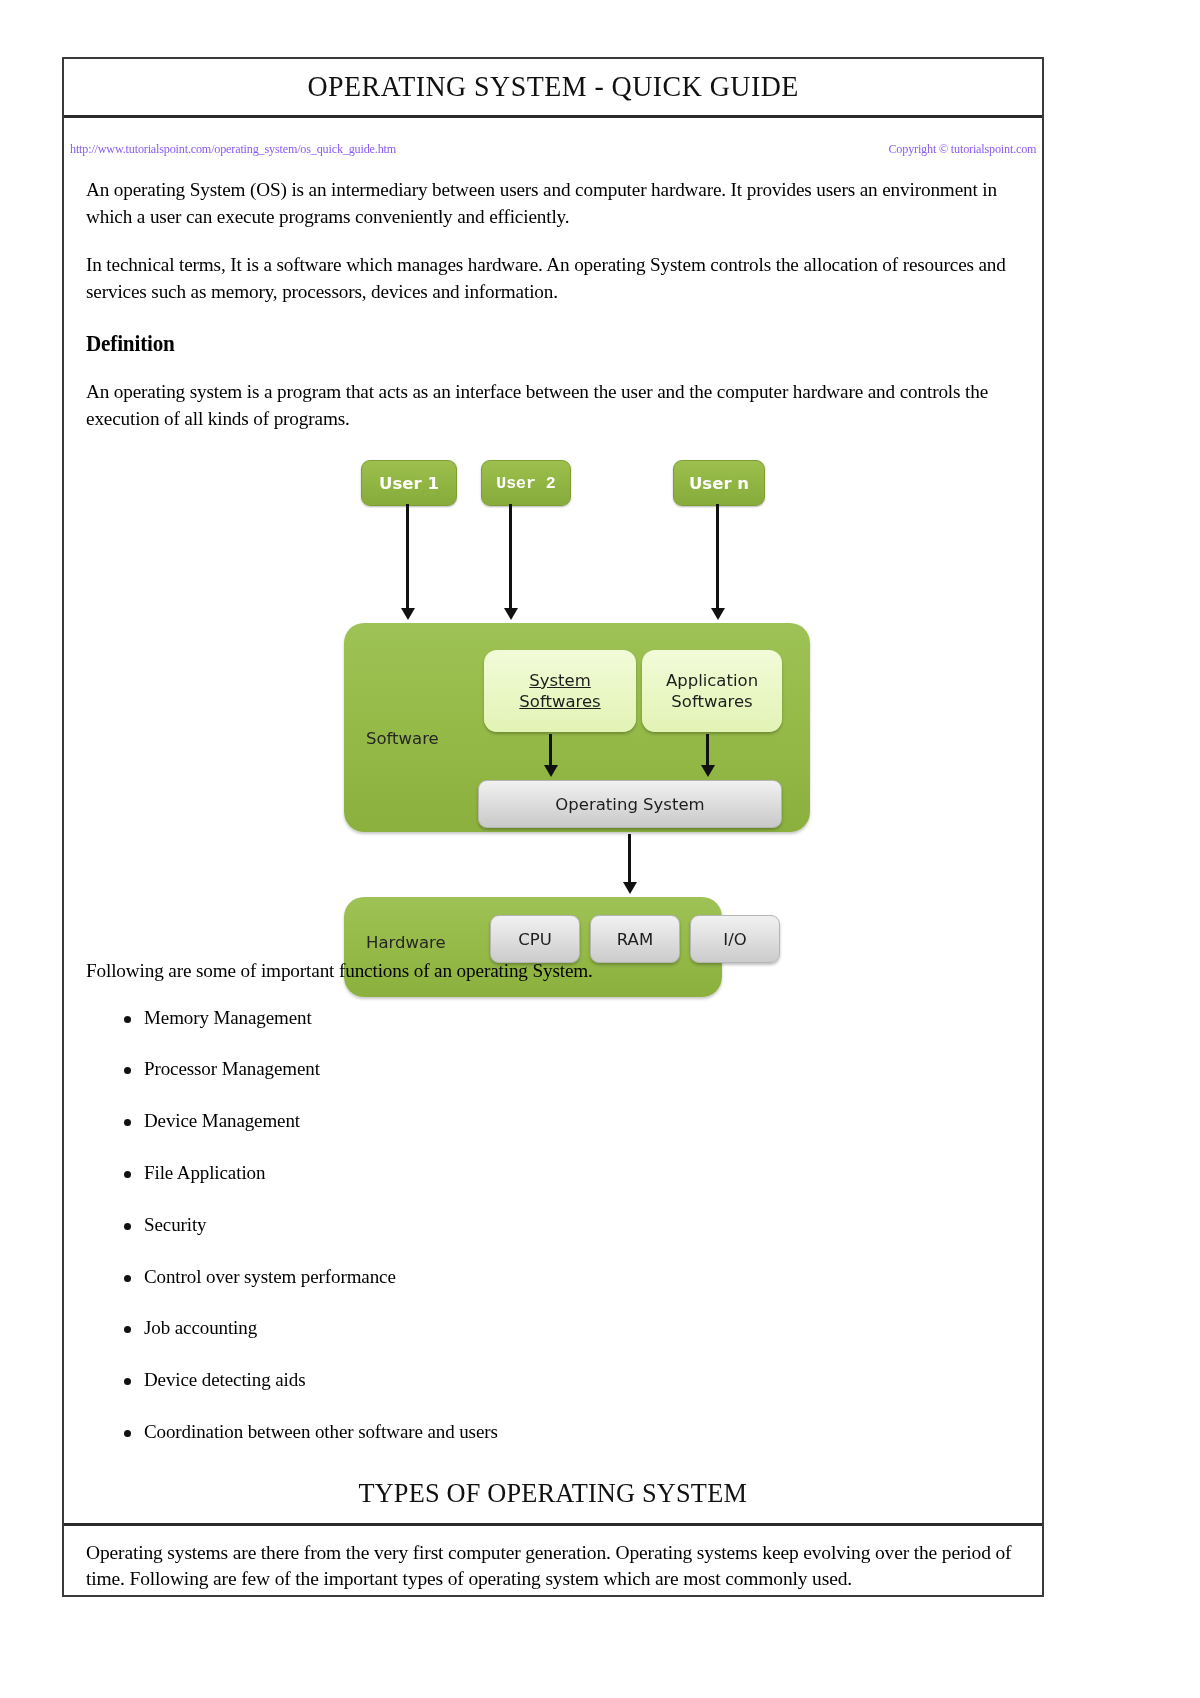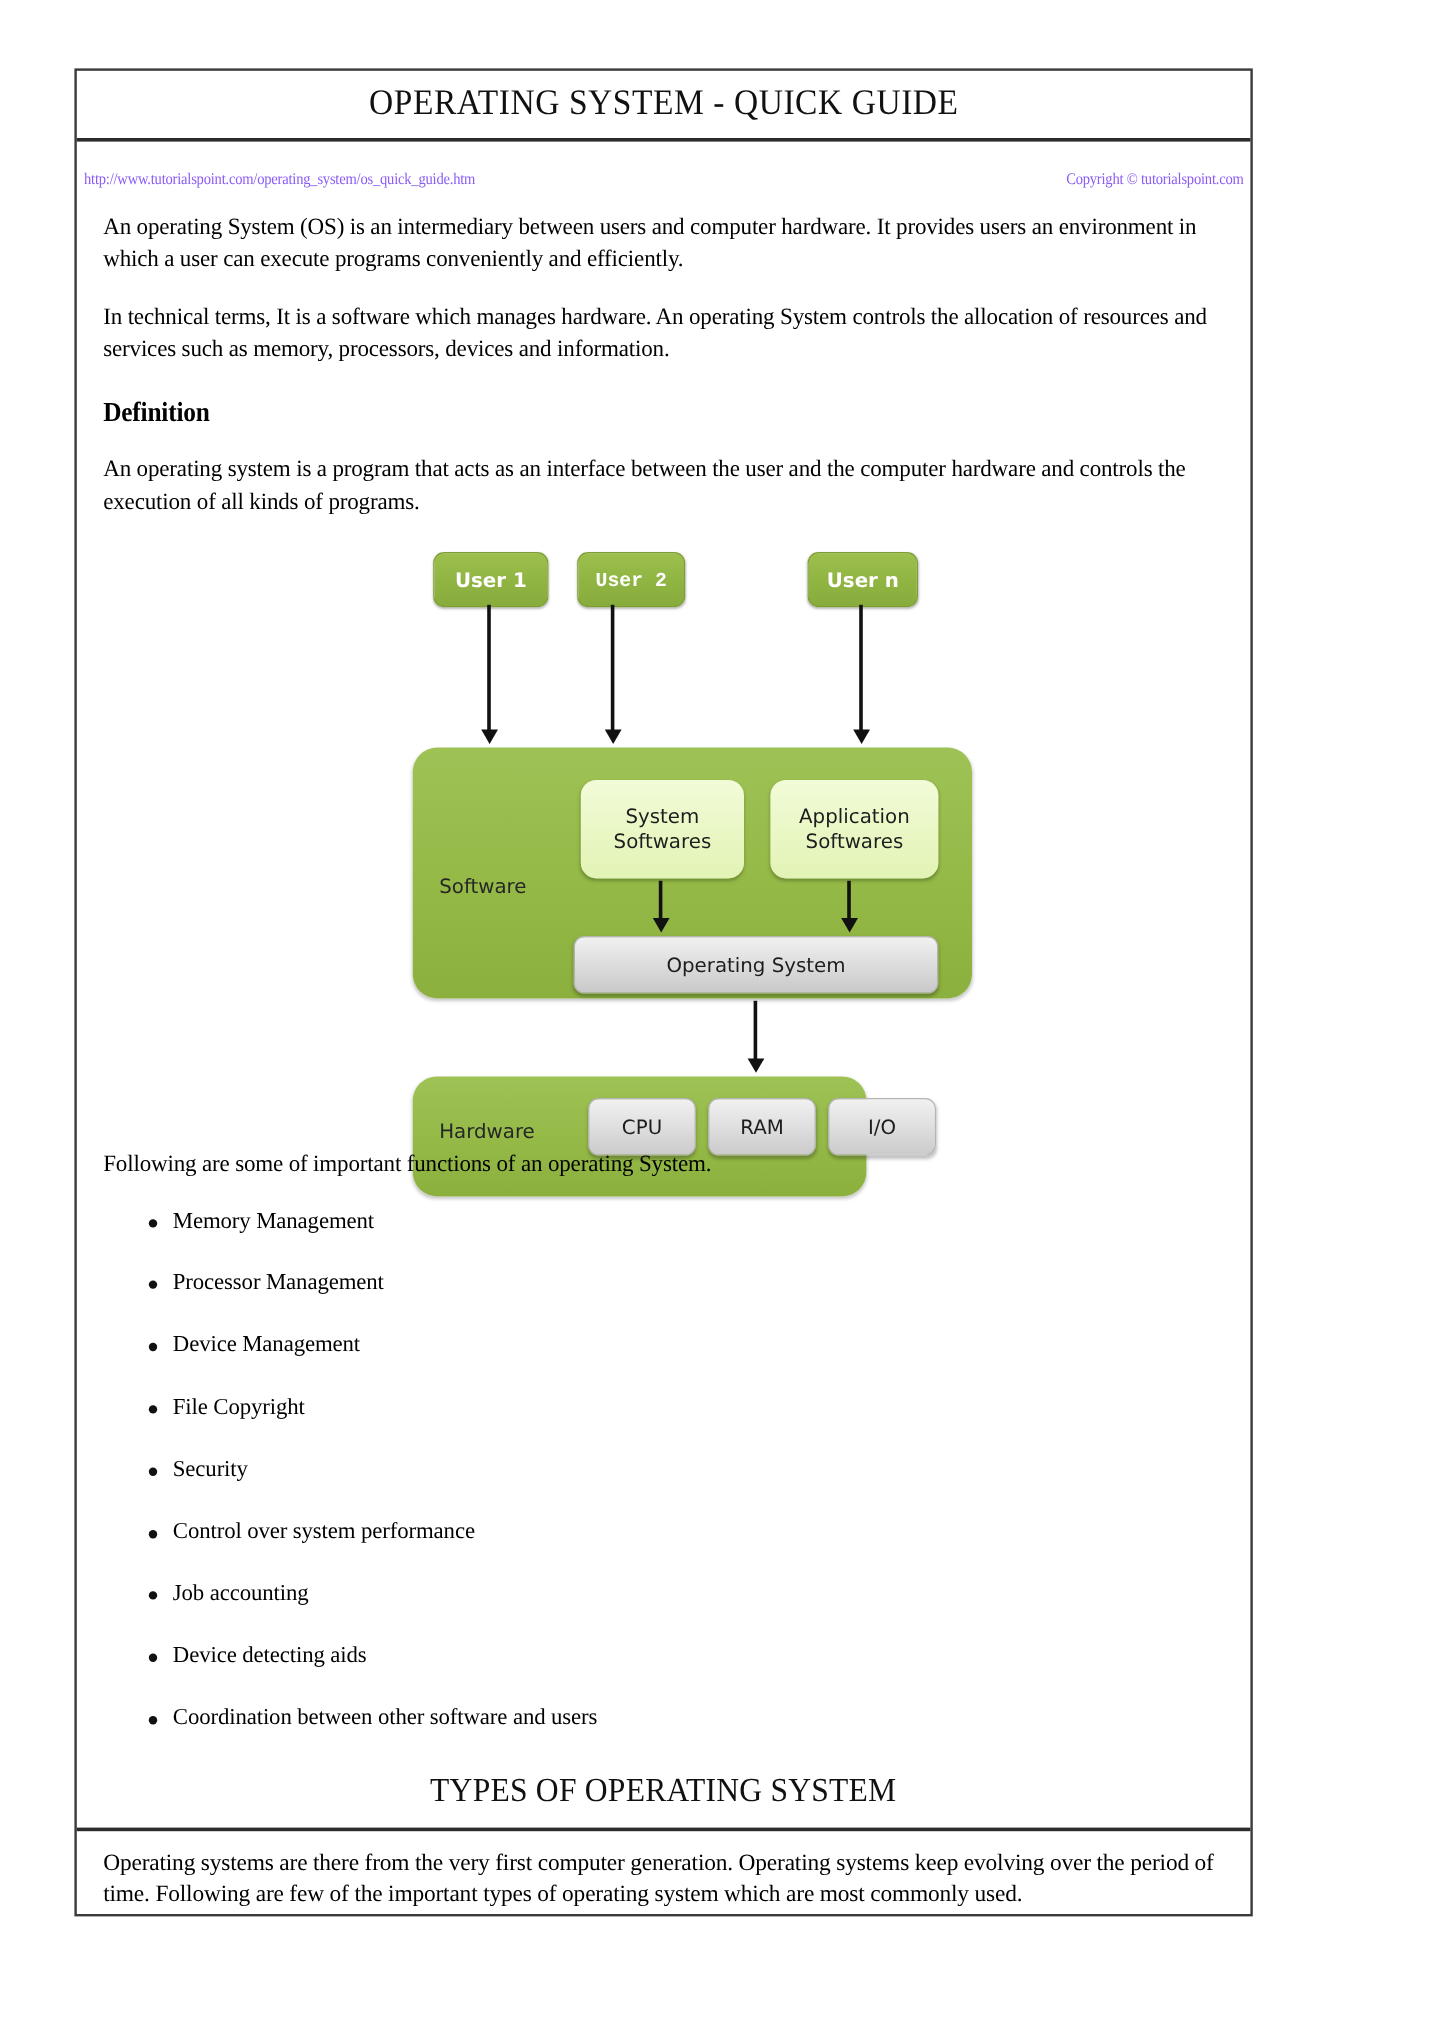--- a/index.html
+++ b/index.html
@@ -155,21 +155,21 @@
     box-shadow: 0 2px 3px rgba(0,0,0,0.25);
     color: #1d1d1d;
     font-size: 16.5px;
     text-align: center;
     display: flex;
     flex-direction: column;
     align-items: center;
     justify-content: center;
     line-height: 1.3;
   }
-  .sys-sw { left: 140px; top: 27px; width: 136px; height: 82px; }
+  .sys-sw { left: 140px; top: 27px; width: 152px; height: 82px; text-decoration: underline; }
   .app-sw { left: 298px; top: 27px; width: 140px; height: 82px; }
 
   .a-sys { left: 205px; top: 111px; height: 33px; }
   .a-app { left: 362px; top: 111px; height: 33px; }
 
   .os-box {
     position: absolute;
     left: 134px;
     top: 157px;
     width: 302px;
@@ -344,21 +344,21 @@
 
       </div>
     </div>
 
     <p class="para">Following are some of important functions of an operating System.</p>
 
     <ul class="func-list">
       <li>Memory Management</li>
       <li>Processor Management</li>
       <li>Device Management</li>
-      <li>File Copyright</li>
+      <li>File Application</li>
       <li>Security</li>
       <li>Control over system performance</li>
       <li>Job accounting</li>
       <li>Device detecting aids</li>
       <li>Coordination between other software and users</li>
     </ul>
 
   </div>
 
   <div class="types-band">

